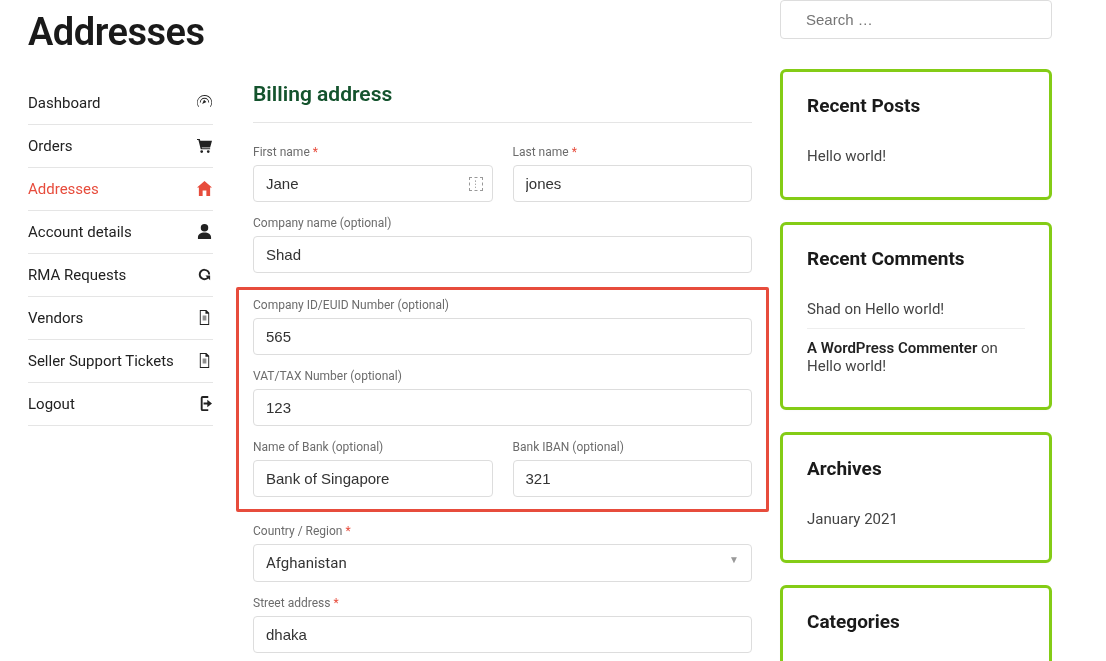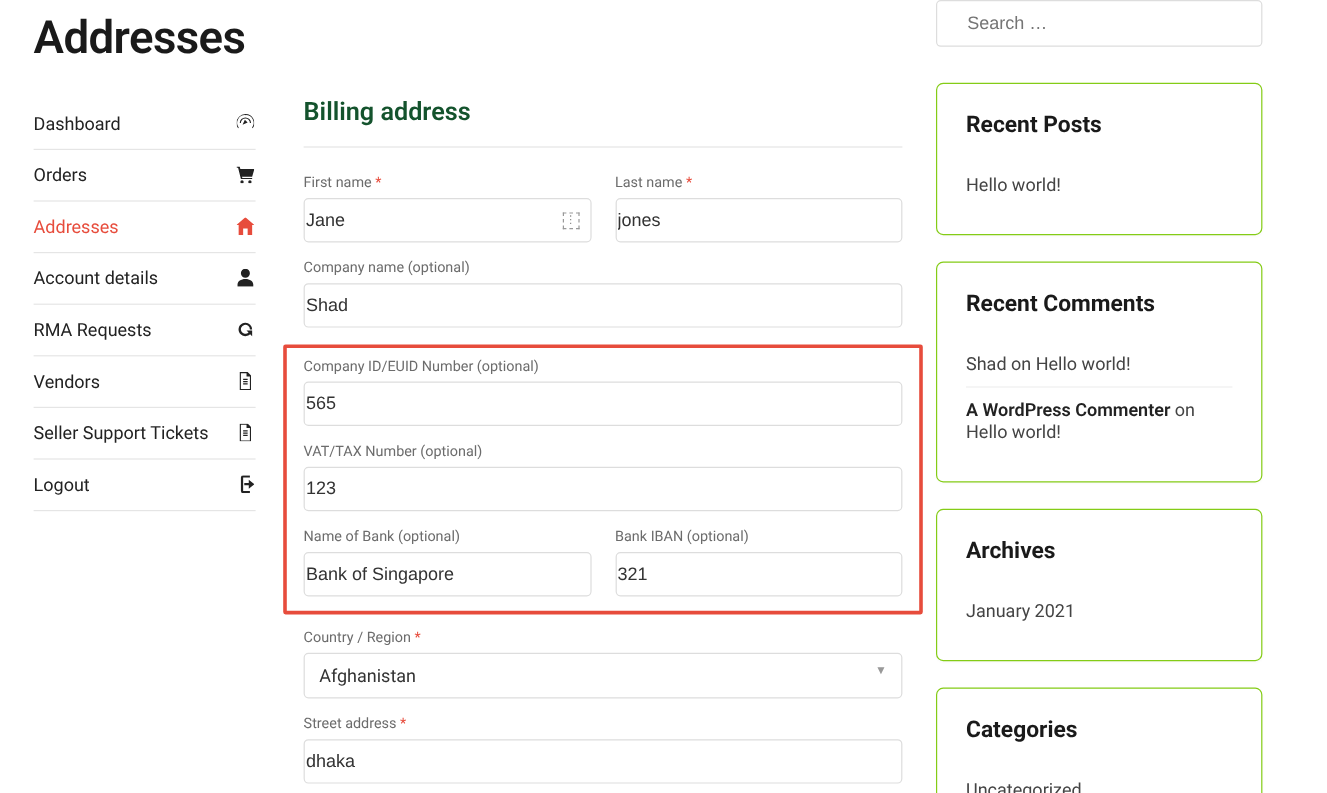--- a/index.html
+++ b/index.html
@@ -15,28 +15,28 @@
 .nav-item.active .nav-icon svg { fill: #e74c3c; }
 .nav-icon { width: 16px; height: 16px; display: flex; align-items: center; }
 .nav-icon svg { fill: #222; width: 15px; height: 15px; }
 .form-col { flex: 1; }
 .section-title { font-size: 21px; font-weight: 600; color: #14532d; padding-bottom: 16px; border-bottom: 1px solid #e5e5e5; margin-bottom: 22px; }
 .form-row { display: flex; gap: 20px; margin-bottom: 14px; }
 .form-field { flex: 1; }
 .form-field.full { width: 100%; }
 .form-label { display: block; color: #6c6c6c; font-size: 12px; margin-bottom: 6px; }
 .req { color: #e74c3c; }
-.form-input { width: 100%; padding: 9px 1px; border: 1px solid #ddd; border-radius: 4px; font-size: 15px; color: #333; background: #fff; }
+.form-input { width: 100%; padding: 9px 12px; border: 1px solid #ddd; border-radius: 4px; font-size: 15px; color: #333; background: #fff; }
 .form-select { width: 100%; padding: 9px 12px; border: 1px solid #ddd; border-radius: 4px; font-size: 15px; color: #333; background: #fff; position: relative; display: flex; justify-content: space-between; cursor: pointer; }
 .select-caret { color: #999; font-size: 10px; }
 .highlight-box { border: 3px solid #e74c3c; padding: 8px 14px; margin: 0 -17px 12px -17px; border-radius: 2px; }
 .highlight-box .form-row:last-child { margin-bottom: 4px; justify-content: center; }
 .sidebar { width: 300px; padding-right: 28px; }
 .search-box input { width: 100%; padding: 10px 25px; border: 1px solid #ddd; border-radius: 4px; font-size: 15px; color: #999; margin-bottom: 30px; }
-.widget { background: #fff; border: 1px solid #84cc16; border-radius: 6px; padding: 22px 24px; margin-bottom: 22px; box-shadow: 0 1px 2px rgba(0,0,0,0.02); }
+.widget { background: #fff; border: 3px solid #84cc16; border-radius: 6px; padding: 22px 24px; margin-bottom: 22px; box-shadow: 0 1px 2px rgba(0,0,0,0.02); }
 .widget-title { font-size: 19px; font-weight: 700; color: #1a1a1a; margin-bottom: 20px; }
 .widget-item { padding: 10px 0; color: #444; font-size: 15px; }
 .widget-item + .widget-item { border-top: 1px solid #eee; }
 .widget-item a { color: #222; text-decoration: none; font-weight: 600; }
 .input-wrap { position: relative; }
 .autofill-icon { position: absolute; right: 10px; top: 50%; transform: translateY(-50%); width: 14px; height: 14px; border: 1px dashed #999; font-size: 9px; display: flex; align-items: center; justify-content: center; color: #888; }
 </style>
 </head>
 <body>
 

